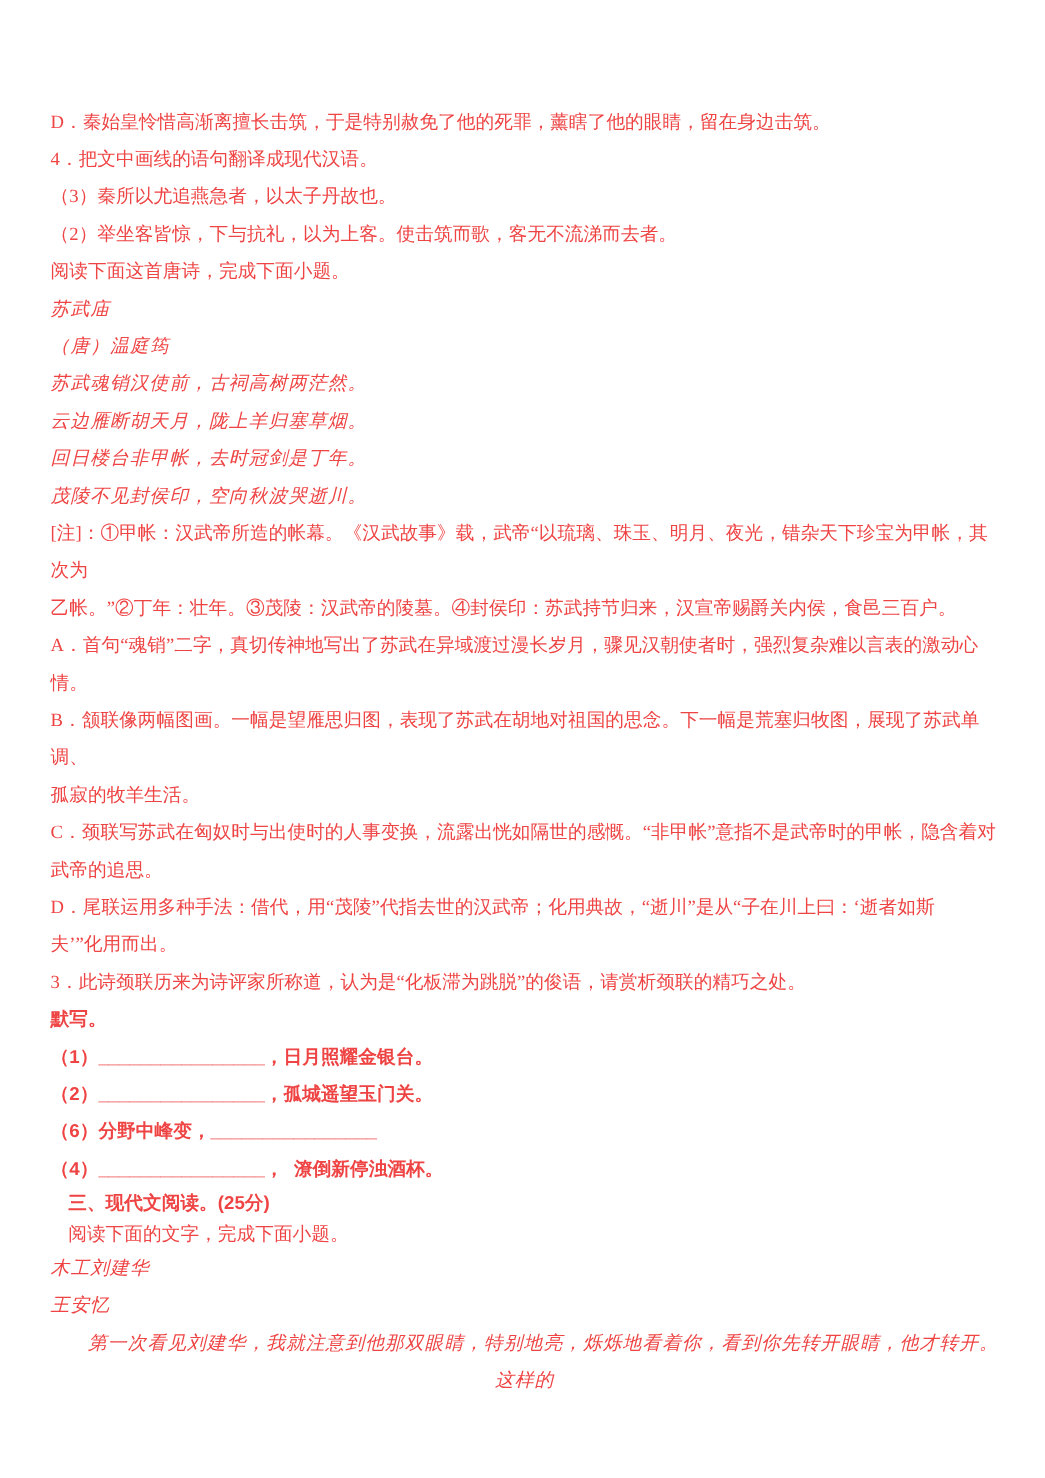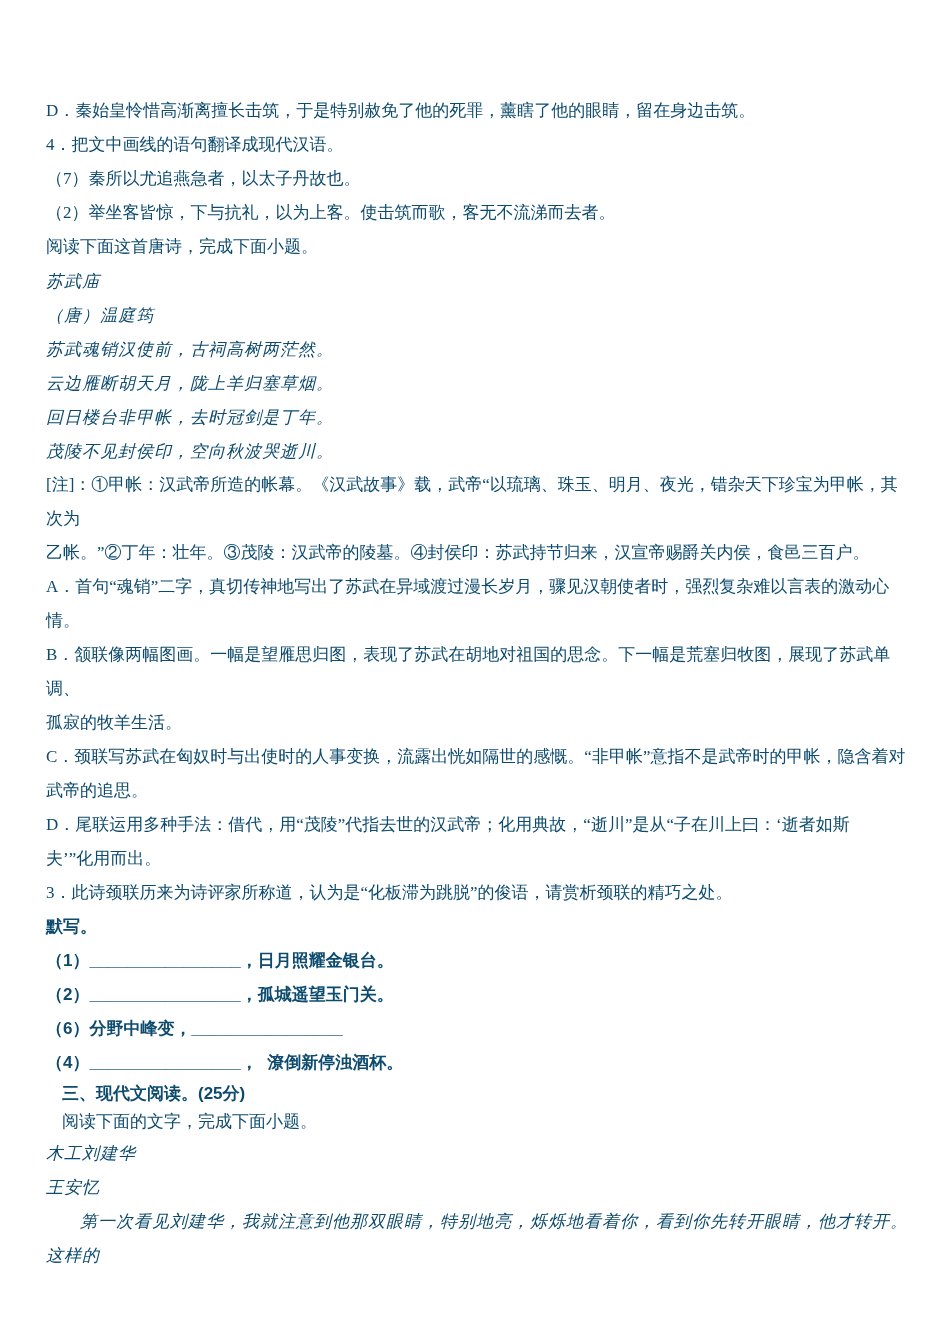--- a/index.html
+++ b/index.html
@@ -18,21 +18,21 @@
     overflow: hidden;
   }
   .doc-body {
     width: 100%;
   }
   .line {
     margin: 0;
     padding: 0;
     font-size: 17px;
     line-height: 34px;
-    color: #0c4a6e;
+    color: #ef4444;
     font-family: "Liberation Serif", "DejaVu Serif", serif;
     white-space: pre-wrap;
     overflow-wrap: anywhere;
   }
   
   .line.kai {
     font-family: "DejaVu Serif", "Liberation Serif", serif;
     font-style: italic;
     letter-spacing: 1px;
   }
@@ -40,30 +40,31 @@
   .line.bold {
     font-family: "Liberation Sans", "DejaVu Sans", sans-serif;
     font-weight: 700;
   }
   .line.tight {
     line-height: 28px;
     margin-left: 16px;
   }
   .line.indent {
     text-indent: 2em;
+    text-align: center;
   }
 </style>
 </head>
 <body>
 
 <div class="page">
   <div class="doc-body" id="doc-body">
       <p class="line normal">D．秦始皇怜惜高渐离擅长击筑，于是特别赦免了他的死罪，薰瞎了他的眼睛，留在身边击筑。</p>
       <p class="line normal">4．把文中画线的语句翻译成现代汉语。</p>
-      <p class="line normal">（7）秦所以尤追燕急者，以太子丹故也。</p>
+      <p class="line normal">（3）秦所以尤追燕急者，以太子丹故也。</p>
       <p class="line normal">（2）举坐客皆惊，下与抗礼，以为上客。使击筑而歌，客无不流涕而去者。</p>
       <p class="line normal">阅读下面这首唐诗，完成下面小题。</p>
       <p class="line kai">苏武庙</p>
       <p class="line kai">（唐）温庭筠</p>
       <p class="line kai">苏武魂销汉使前，古祠高树两茫然。</p>
       <p class="line kai">云边雁断胡天月，陇上羊归塞草烟。</p>
       <p class="line kai">回日楼台非甲帐，去时冠剑是丁年。</p>
       <p class="line kai">茂陵不见封侯印，空向秋波哭逝川。</p>
       <p class="line normal">[注]：①甲帐：汉武帝所造的帐幕。《汉武故事》载，武帝“以琉璃、珠玉、明月、夜光，错杂天下珍宝为甲帐，其次为</p>
       <p class="line normal">乙帐。”②丁年：壮年。③茂陵：汉武帝的陵墓。④封侯印：苏武持节归来，汉宣帝赐爵关内侯，食邑三百户。</p>

